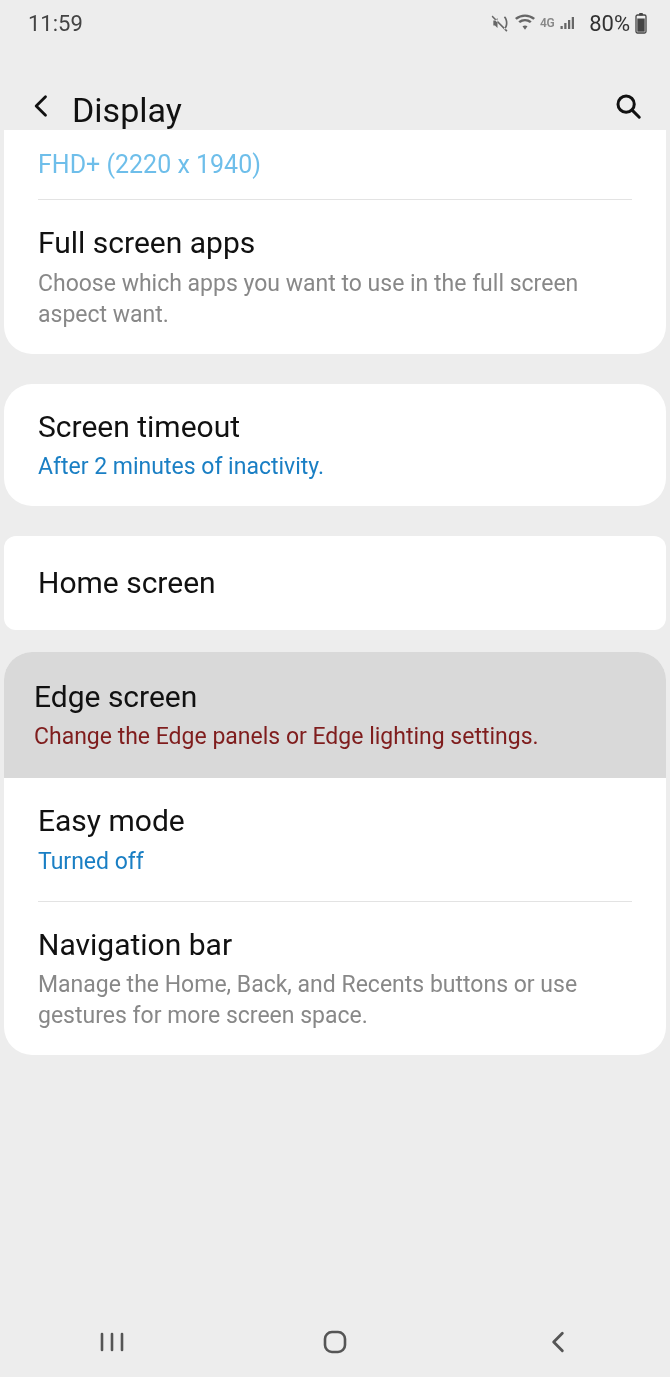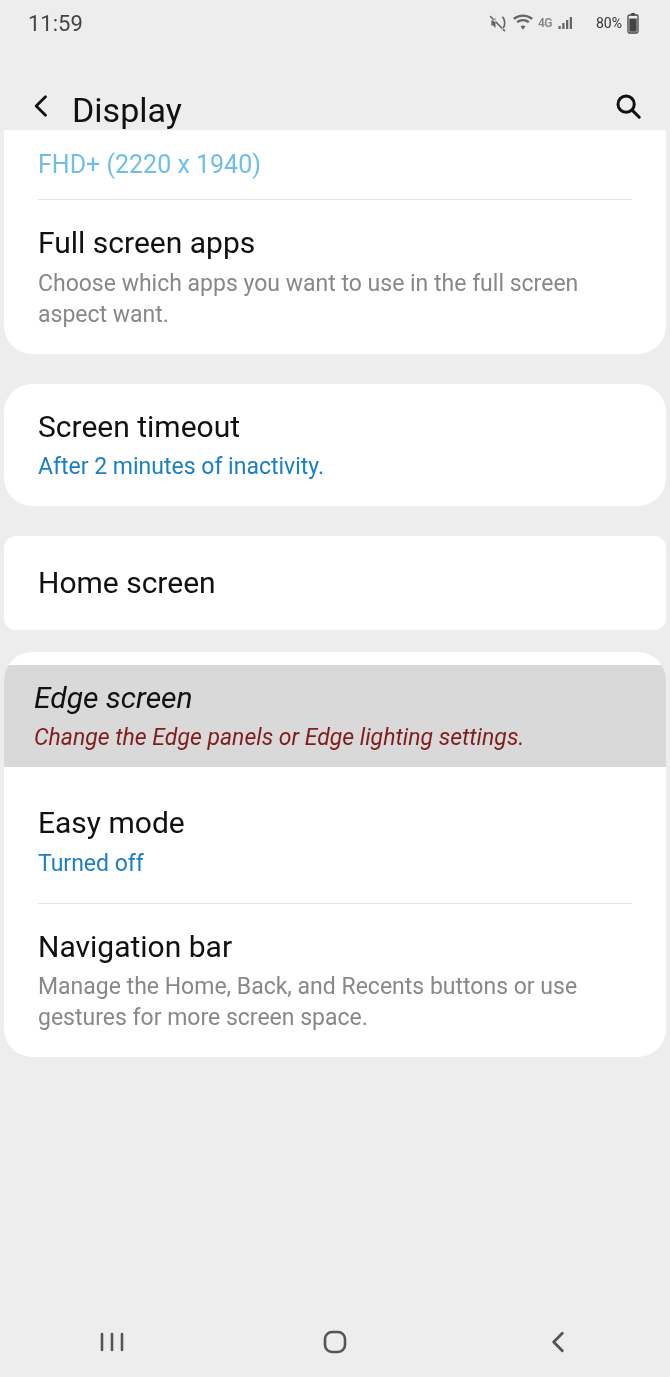--- a/index.html
+++ b/index.html
@@ -10,32 +10,32 @@
       font-family: -apple-system, 'Segoe UI', Roboto, Arial, sans-serif;
       overflow: hidden;
       position: relative;
     }
     
     .status-bar {
       height: 46px;
       display: flex;
       justify-content: space-between;
       align-items: center;
-      padding: 0 30px 0 28px;
+      padding: 0 22px 0 28px;
       color: #555;
       font-size: 22px;
     }
     .status-left { color: #444; }
     .status-right {
       display: flex;
       align-items: center;
       gap: 4px;
     }
     .stat-ic { display:inline-flex; align-items:center; justify-content:center; }
-    .batt-txt { font-size: 14px; color:#333; margin-left:16px;}
+    .batt-txt { font-size: 22px; color:#333; margin-left:7px;}
     
     .header {
       height: 84px;
       display: flex;
       align-items: flex-end;
       padding: 0 18px;
     }
     .back-chev {
       width: 48px; height: 48px;
       display:flex; align-items:center; justify-content:center;
@@ -79,23 +79,22 @@
     }
     .row-sub.accent { color: #1a7fc4; }
     .resolution {
       color: #5fb8e8;
       font-size: 25px;
       padding: 6px 34px 20px 34px;
       opacity: .9;
     }
     .edge-row {
       background: #d9d9d9;
-      padding: 14px 34px;
-      margin: 13px -4px;
-      font-style: italic;
+      padding: 26px 34px;
+      margin: 0 -4px;
     }
     .switch-row {
       display:flex; align-items:center;
       padding: 24px 28px 24px 34px;
     }
     .switch-row .txtcol { flex:1; padding-right:18px;}
     .toggle {
       width: 58px; height: 32px;
       border-radius: 16px;
       background: #3b8de8;

